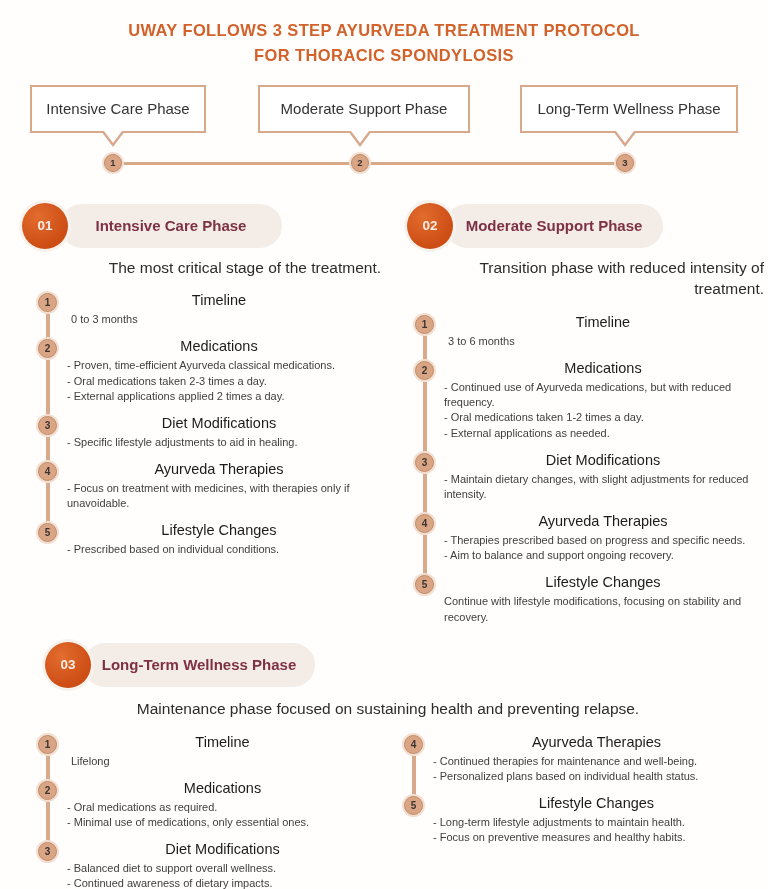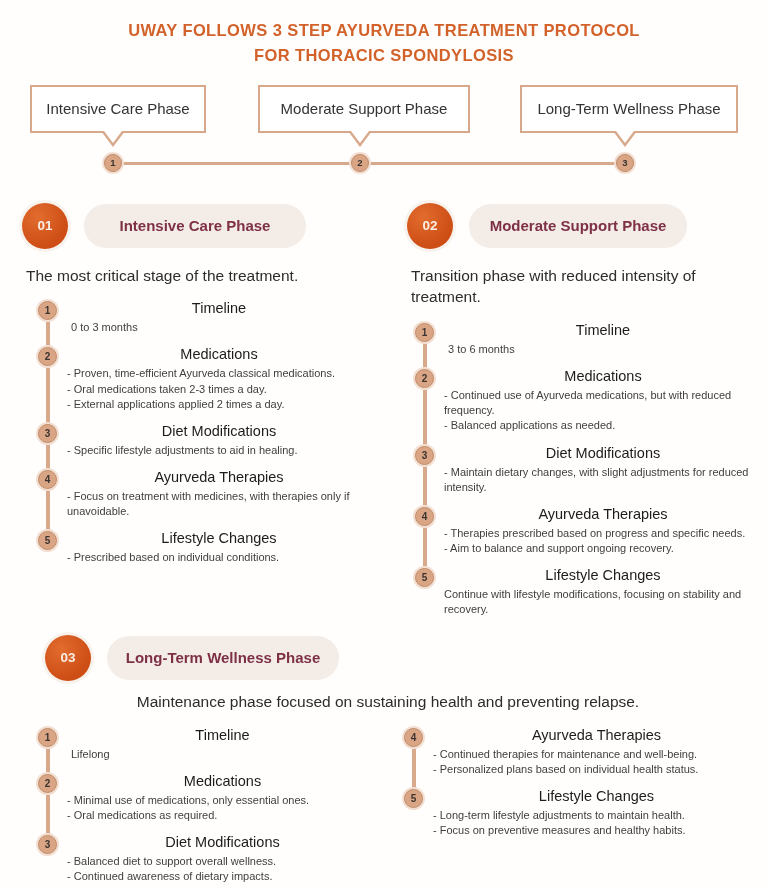--- a/index.html
+++ b/index.html
@@ -25,35 +25,35 @@
              border-left:9px solid transparent; border-right:9px solid transparent;
              border-top:12px solid #ffffff; }
   .hline { position:absolute; top:77px; left:113px; width:512px; height:3px; background:#d8a88b; }
   .step { position:absolute; top:69px; width:18px; height:18px; border-radius:50%;
           background:#d9a585; border:1px solid #c08c68; box-shadow:0 0 0 2px #f3dfd2;
           color:#3b3430; font-size:9.5px; font-weight:bold;
           display:flex; align-items:center; justify-content:center; }
   .step.s1 { left:104px; } .step.s2 { left:351px; } .step.s3 { left:616px; }
 
   
-  .phase-header { display:flex; align-items:center; position:relative;gap:24px; }
+  .phase-header { display:flex; align-items:center; position:relative; }
   .phase-circle { width:46px; height:46px; border-radius:50%;
                   background:radial-gradient(circle at 35% 30%, #e26c2e 0%, #cd4d15 70%);
                   color:#fbeee6; font-size:13.5px; font-weight:bold;
                   display:flex; align-items:center; justify-content:center;
                   position:relative; z-index:2; box-shadow:0 0 0 3px #f8f2ed; }
   .phase-pill { margin-left:-8px; height:44px; background:#f3ece7; border-radius:23px;
                 display:flex; align-items:center; justify-content:center; position:relative; }
   .phase-pill::before { content:""; position:absolute; left:-9px; top:14px; width:24px; height:16px;
                         background:#f3ece7; border-radius:50%; z-index:-1; }
   .phase-pill span { color:#7e3045; font-weight:bold; font-size:15px; position:relative; z-index:1; }
   .pill1 { width:222px; } .pill2 { width:218px; } .pill3 { width:232px; }
 
-  .subtitle { text-align:left; font-size:15.5px; color:#2c2c2c; line-height:1.4;
-              margin:16px 4px 14px 4px; }
+  .subtitle { text-align:right; font-size:15.5px; color:#2c2c2c; line-height:1.4;
+              margin:8px 4px 14px 4px; }
 
   
   .items { position:relative; }
   .item { display:flex; gap:10px; margin-bottom:11px; position:relative; }
   .item:not(:last-child)::before { content:""; position:absolute; left:7.5px; top:12px; bottom:-13px;
                                    width:4px; background:#d9a98c; }
   .badge { flex:0 0 19px; width:19px; height:19px; border-radius:50%;
            background:#d9a585; border:1px solid #c08c68; box-shadow:0 0 0 2px #f3dfd2;
            color:#3b3430; font-size:10px; font-weight:bold;
            display:flex; align-items:center; justify-content:center;
@@ -178,21 +178,22 @@
           <div class="ibody">
             <div class="ihead">Timeline</div>
             <div class="idet" style="padding-left:4px">3 to 6 months</div>
           </div>
         </div>
         <div class="item">
           <div class="badge">2</div>
           <div class="ibody">
             <div class="ihead">Medications</div>
             <div class="idet">- Continued use of Ayurveda medications, but with reduced frequency.</div>
-            <div class="idet">- Balanced applications as needed.</div>
+            <div class="idet">- Oral medications taken 1-2 times a day.</div>
+            <div class="idet">- External applications as needed.</div>
           </div>
         </div>
         <div class="item">
           <div class="badge">3</div>
           <div class="ibody">
             <div class="ihead">Diet Modifications</div>
             <div class="idet">- Maintain dietary changes, with slight adjustments for reduced intensity.</div>
           </div>
         </div>
         <div class="item">
@@ -230,22 +231,22 @@
             <div class="badge">1</div>
             <div class="ibody">
               <div class="ihead">Timeline</div>
               <div class="idet" style="padding-left:4px">Lifelong</div>
             </div>
           </div>
           <div class="item">
             <div class="badge">2</div>
             <div class="ibody">
               <div class="ihead">Medications</div>
+              <div class="idet">- Oral medications as required.</div>
               <div class="idet">- Minimal use of medications, only essential ones.</div>
-              <div class="idet">- Oral medications as required.</div>
             </div>
           </div>
           <div class="item">
             <div class="badge">3</div>
             <div class="ibody">
               <div class="ihead">Diet Modifications</div>
               <div class="idet">- Balanced diet to support overall wellness.</div>
               <div class="idet">- Continued awareness of dietary impacts.</div>
             </div>
           </div>

